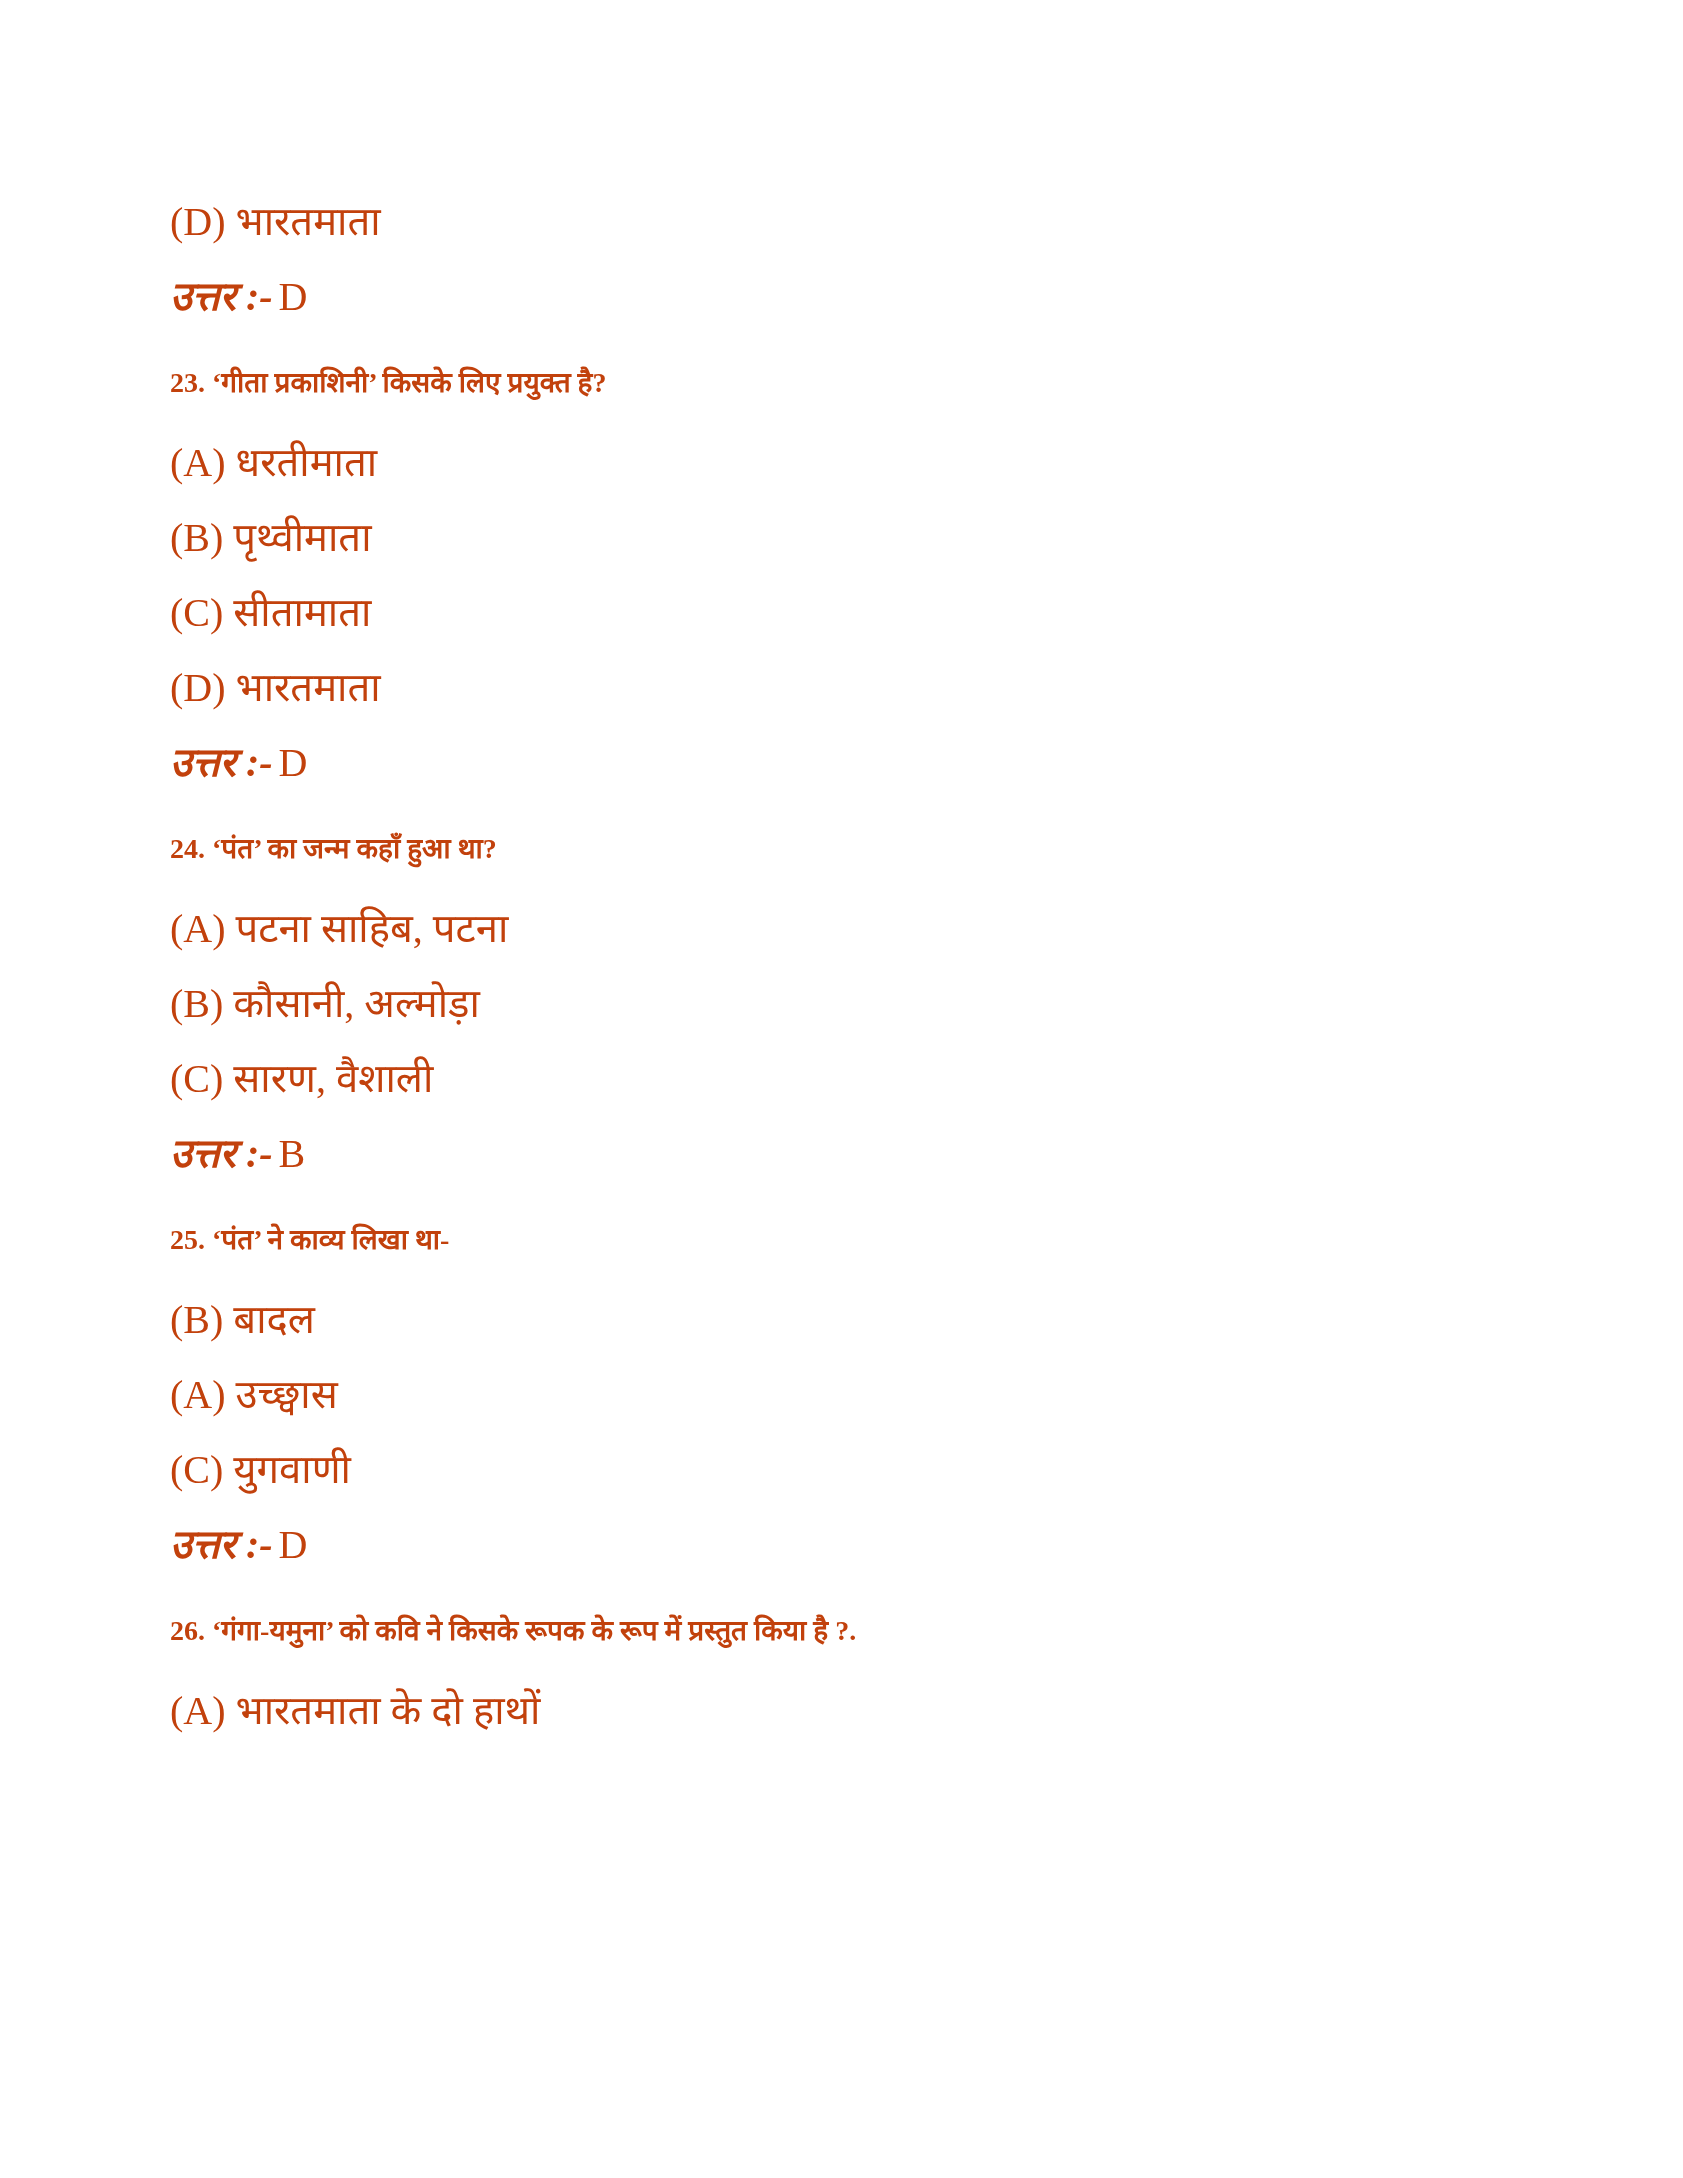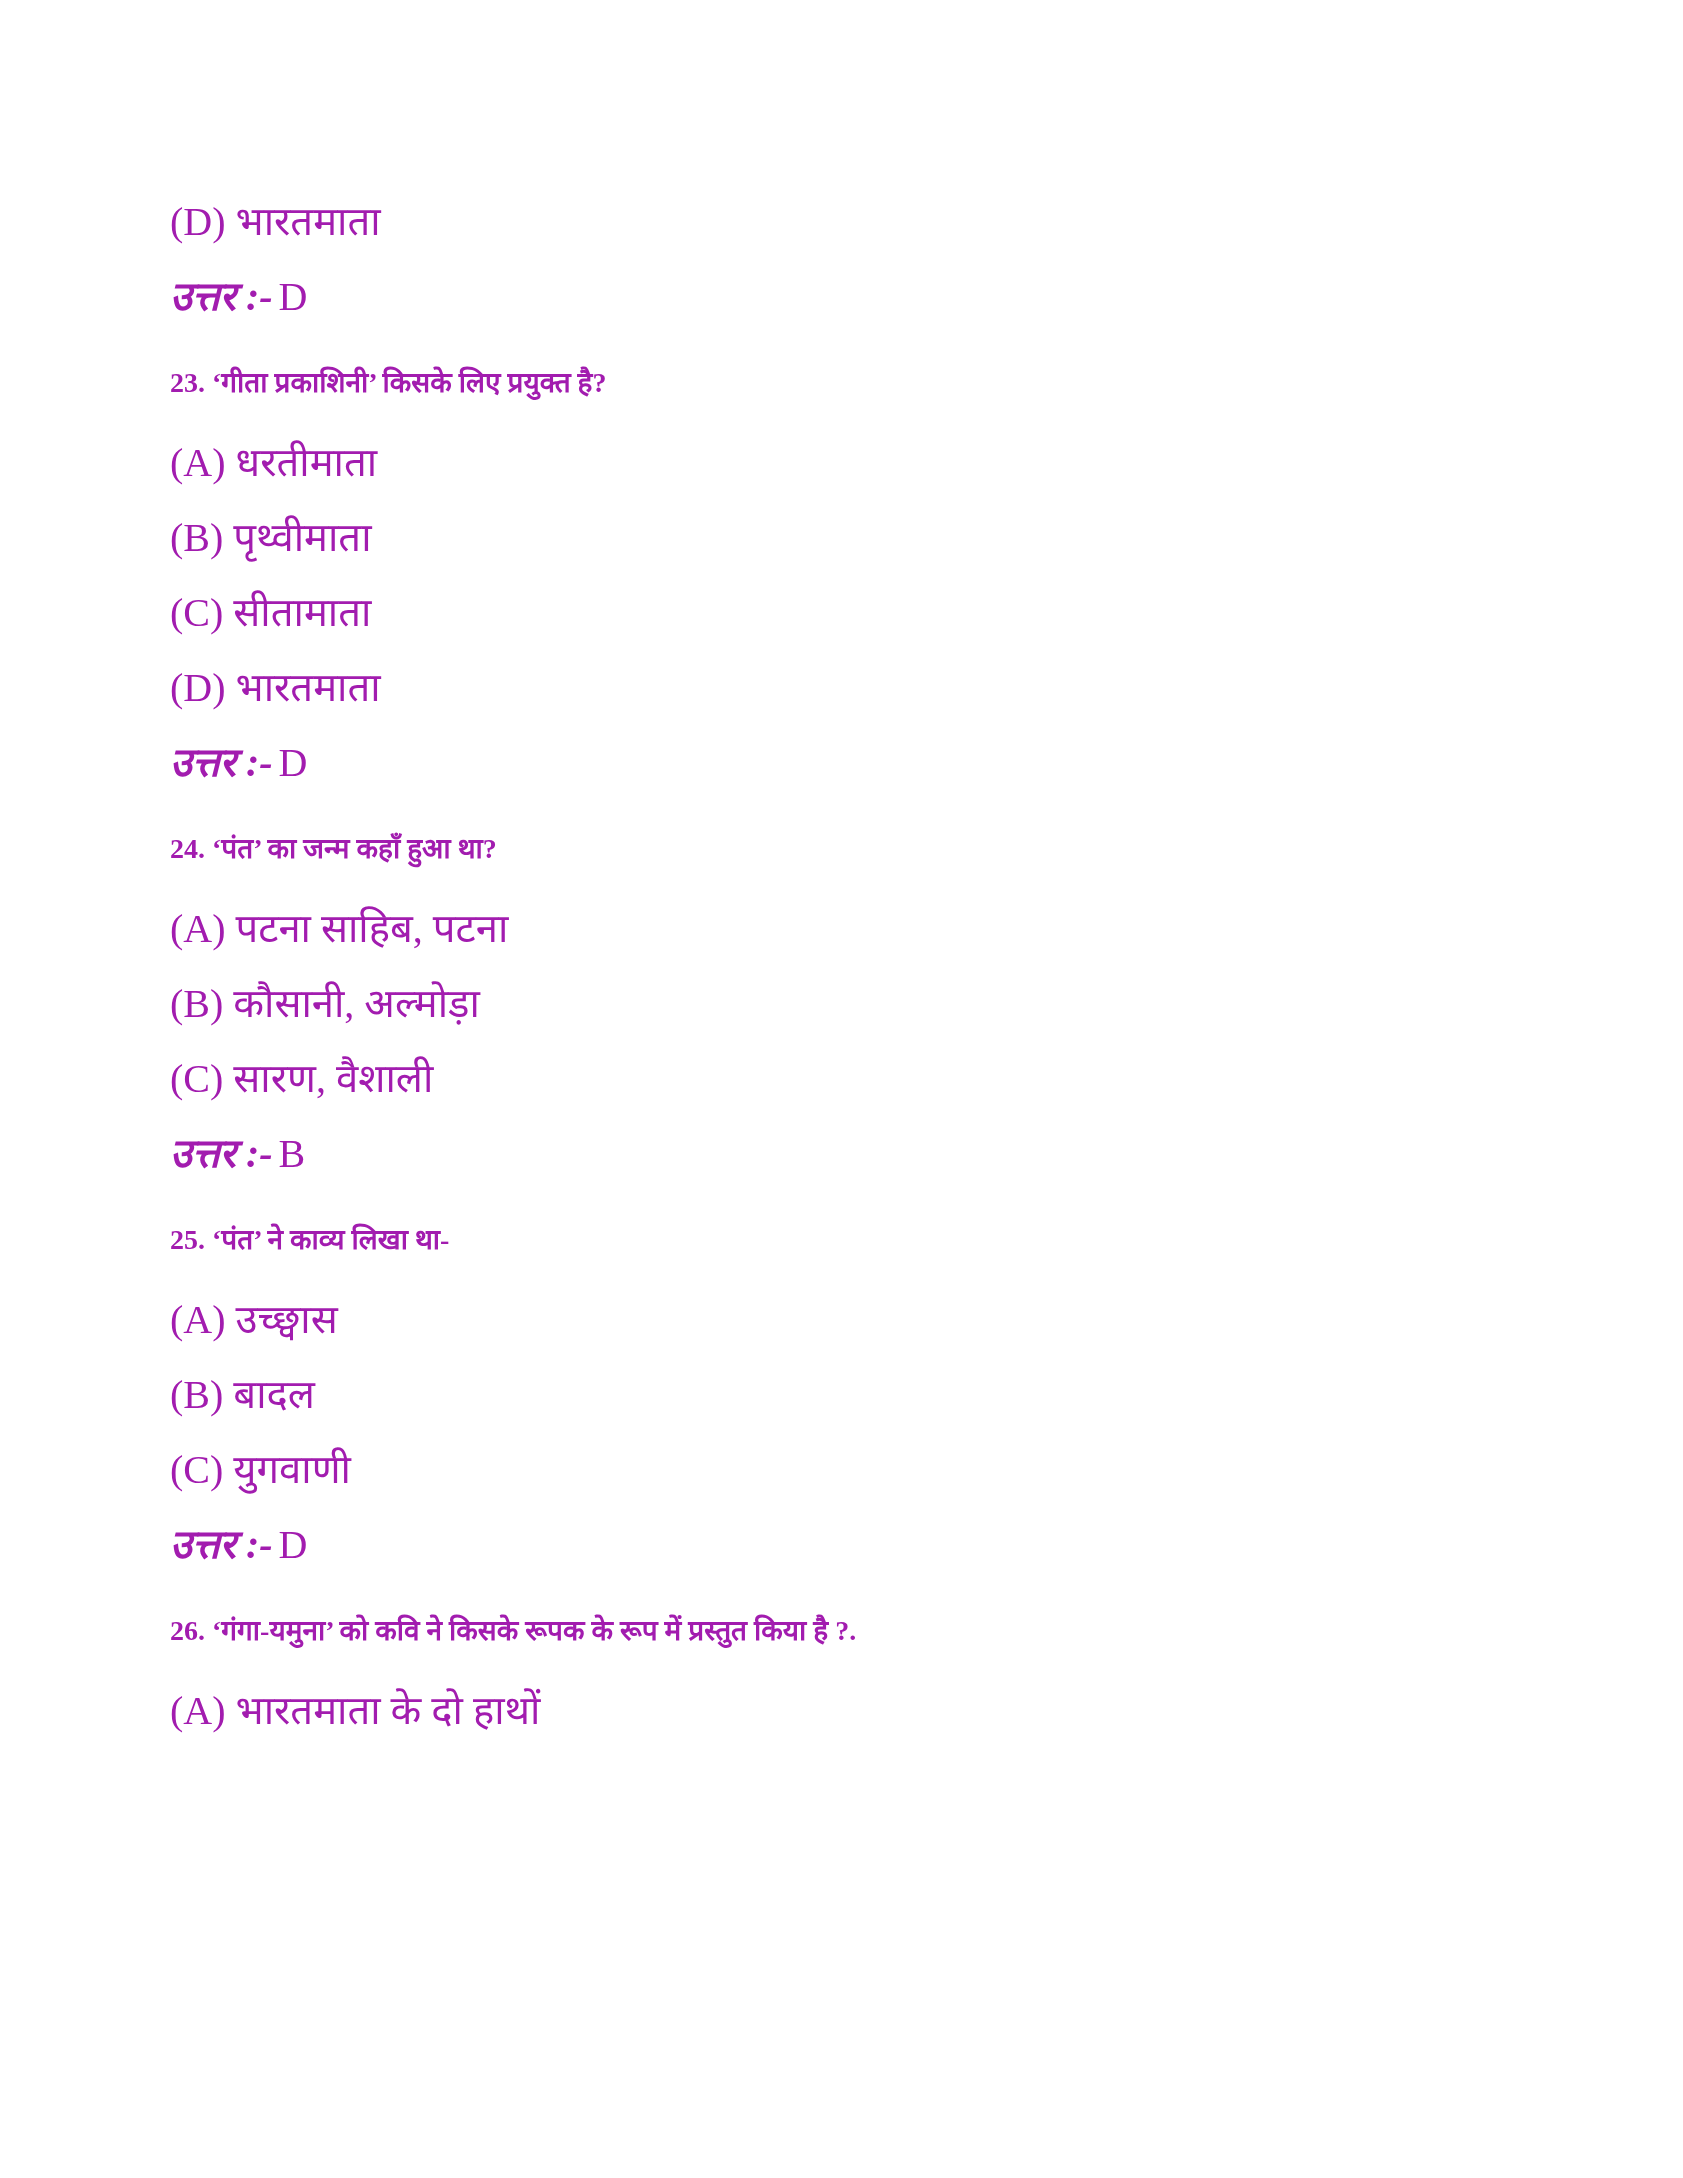--- a/index.html
+++ b/index.html
@@ -8,21 +8,21 @@
     background: #ffffff;
   }
   .page {
     position: relative;
     width: 1683px;
     height: 2178px;
     background: #ffffff;
     box-sizing: border-box;
     padding: 198px 119px 0 170px;
     font-family: "Liberation Serif", "DejaVu Serif", serif;
-    color: #a21caf;
+    color: #c2410c;
     overflow: hidden;
   }
   .line {
     margin: 0 0 27px 0;
     font-size: 40px;
     line-height: 48px;
     white-space: nowrap;
   }
   .q-title {
     font-weight: 700;
@@ -64,22 +64,22 @@
   <section>
     <p class="line q-title">24. ‘पंत’ का जन्म कहाँ हुआ था?</p>
     <p class="line option-line"><span class="opt-letter">(A)</span>&nbsp;<span>पटना साहिब, पटना</span></p>
     <p class="line option-line"><span class="opt-letter">(B)</span>&nbsp;<span>कौसानी, अल्मोड़ा</span></p>
     <p class="line option-line"><span class="opt-letter">(C)</span>&nbsp;<span>सारण, वैशाली</span></p>
     <p class="line answer-line"><span class="answer-label">उत्तर :-</span><span class="answer-value">B</span></p>
   </section>
 
   <section>
     <p class="line q-title">25. ‘पंत’ ने काव्य लिखा था-</p>
+    <p class="line option-line"><span class="opt-letter">(B)</span>&nbsp;<span>बादल</span></p>
     <p class="line option-line"><span class="opt-letter">(A)</span>&nbsp;<span>उच्छ्वास</span></p>
-    <p class="line option-line"><span class="opt-letter">(B)</span>&nbsp;<span>बादल</span></p>
     <p class="line option-line"><span class="opt-letter">(C)</span>&nbsp;<span>युगवाणी</span></p>
     <p class="line answer-line"><span class="answer-label">उत्तर :-</span><span class="answer-value">D</span></p>
   </section>
 
   <section>
     <p class="line q-title">26. ‘गंगा-यमुना’ को कवि ने किसके रूपक के रूप में प्रस्तुत किया है ?.</p>
     <p class="line option-line"><span class="opt-letter">(A)</span>&nbsp;<span>भारतमाता के दो हाथों</span></p>
   </section>
 
 </div>

